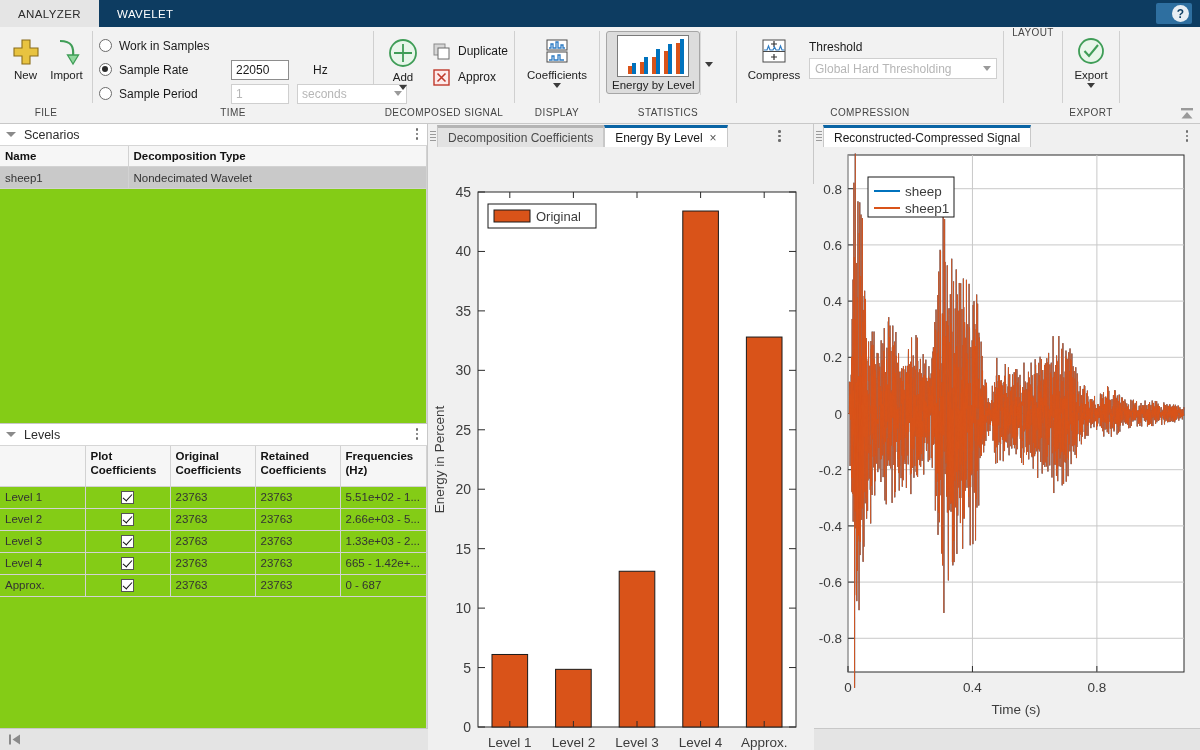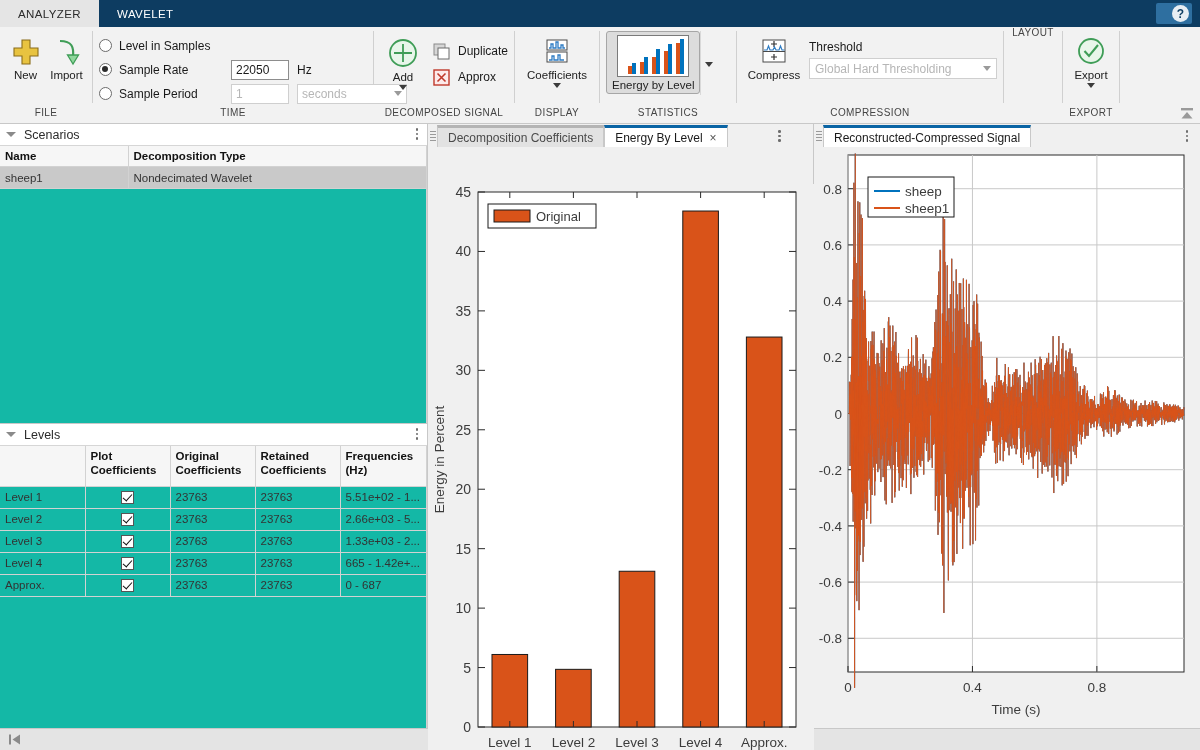--- a/index.html
+++ b/index.html
@@ -59,21 +59,21 @@
     content:""; position:absolute; left:2.4px; top:2.4px;
     width:6px; height:6px; border-radius:50%; background:#2b2b2b;
   }
   .radiorow .rlbl { font-size:12px; color:#1a1a1a; width:112px; }
   .tfield {
     height:20px; border:1px solid #8d8d8d; background:#fff;
     font-size:12px; padding:1px 4px; width:58px; color:#1a1a1a;
     font-family:"Liberation Sans", sans-serif;
   }
   .tfield.dis { border-color:#cfcfcf; color:#b6b6b6; background:#fff; }
-  .unit { font-size:12px; margin-left:8px; color:#1a1a1a; }
+  .unit { font-size:12px; margin-left:24px; color:#1a1a1a; }
   .selbox {
     height:20px; width:110px; border:1px solid #cfcfcf; background:#fff;
     display:flex; align-items:center; padding:0 4px; margin-left:8px;
     font-size:12px; color:#b6b6b6; justify-content:space-between;
   }
   .caret-dn { width:0;height:0;border-left:4px solid transparent;border-right:4px solid transparent;border-top:5px solid #9a9a9a; }
   .caret-sm { width:0;height:0;border-left:4px solid transparent;border-right:4px solid transparent;border-top:5px solid #3c3c3c; margin-top:2px;}
   
   .stackbtns { display:flex; flex-direction:column; gap:4px; padding-top:8px; }
   .smallbtn { display:flex; align-items:center; font-size:12px; color:#1a1a1a; height:22px; }
@@ -90,21 +90,21 @@
   }
   .thresh-label { font-size:12px; color:#1a1a1a; margin-bottom:4px; }
   .thresh-sel {
     width:188px; height:21px; border:1px solid #cfcfcf; background:#fff;
     display:flex; align-items:center; justify-content:space-between;
     padding:0 5px; font-size:12px; color:#b6b6b6;
   }
   .collapse-ribbon { position:absolute; right:6px; bottom:2px; width:14px; height:14px; }
   
   .main { display:flex; height:604px; }
-  .leftpanel { width:428px; border-right:1px solid #c8c8c8; display:flex; flex-direction:column; background:#14b8a6; }
+  .leftpanel { width:428px; border-right:1px solid #c8c8c8; display:flex; flex-direction:column; background:#84cc16; }
   .panel-hdr {
     height:22px; display:flex; align-items:center; background:#fff;
     border-bottom:1px solid #d6d6d6; padding:0 6px; position:relative;
   }
   .tri { width:0;height:0;border-left:5px solid transparent;border-right:5px solid transparent;border-top:5px solid #8a8a8a; margin-right:8px;}
   .panel-title { font-size:12.5px; color:#2b2b2b; }
   .kebab { position:absolute; right:9px; top:4px; display:flex; flex-direction:column; gap:2px; }
   .kebab i { width:2.5px; height:2.5px; background:#6d6d6d; border-radius:50%; display:block; }
   table.grid { border-collapse:collapse; width:100%; table-layout:fixed; }
   table.grid th {
@@ -192,21 +192,21 @@
     </div>
     <div class="rgroup-title">FILE</div>
   </div>
   <div class="rsep"></div>
 
   <div class="rgroup" style="width:280px">
     <div class="rgroup-body">
       <div class="timecol">
         <div class="radiorow">
           <span class="radio"></span>
-          <span class="rlbl">Level in Samples</span>
+          <span class="rlbl">Work in Samples</span>
         </div>
         <div class="radiorow">
           <span class="radio sel"></span>
           <span class="rlbl">Sample Rate</span>
           <input class="tfield" value="22050" style="">
           <span class="unit">Hz</span>
         </div>
         <div class="radiorow">
           <span class="radio"></span>
           <span class="rlbl">Sample Period</span>

